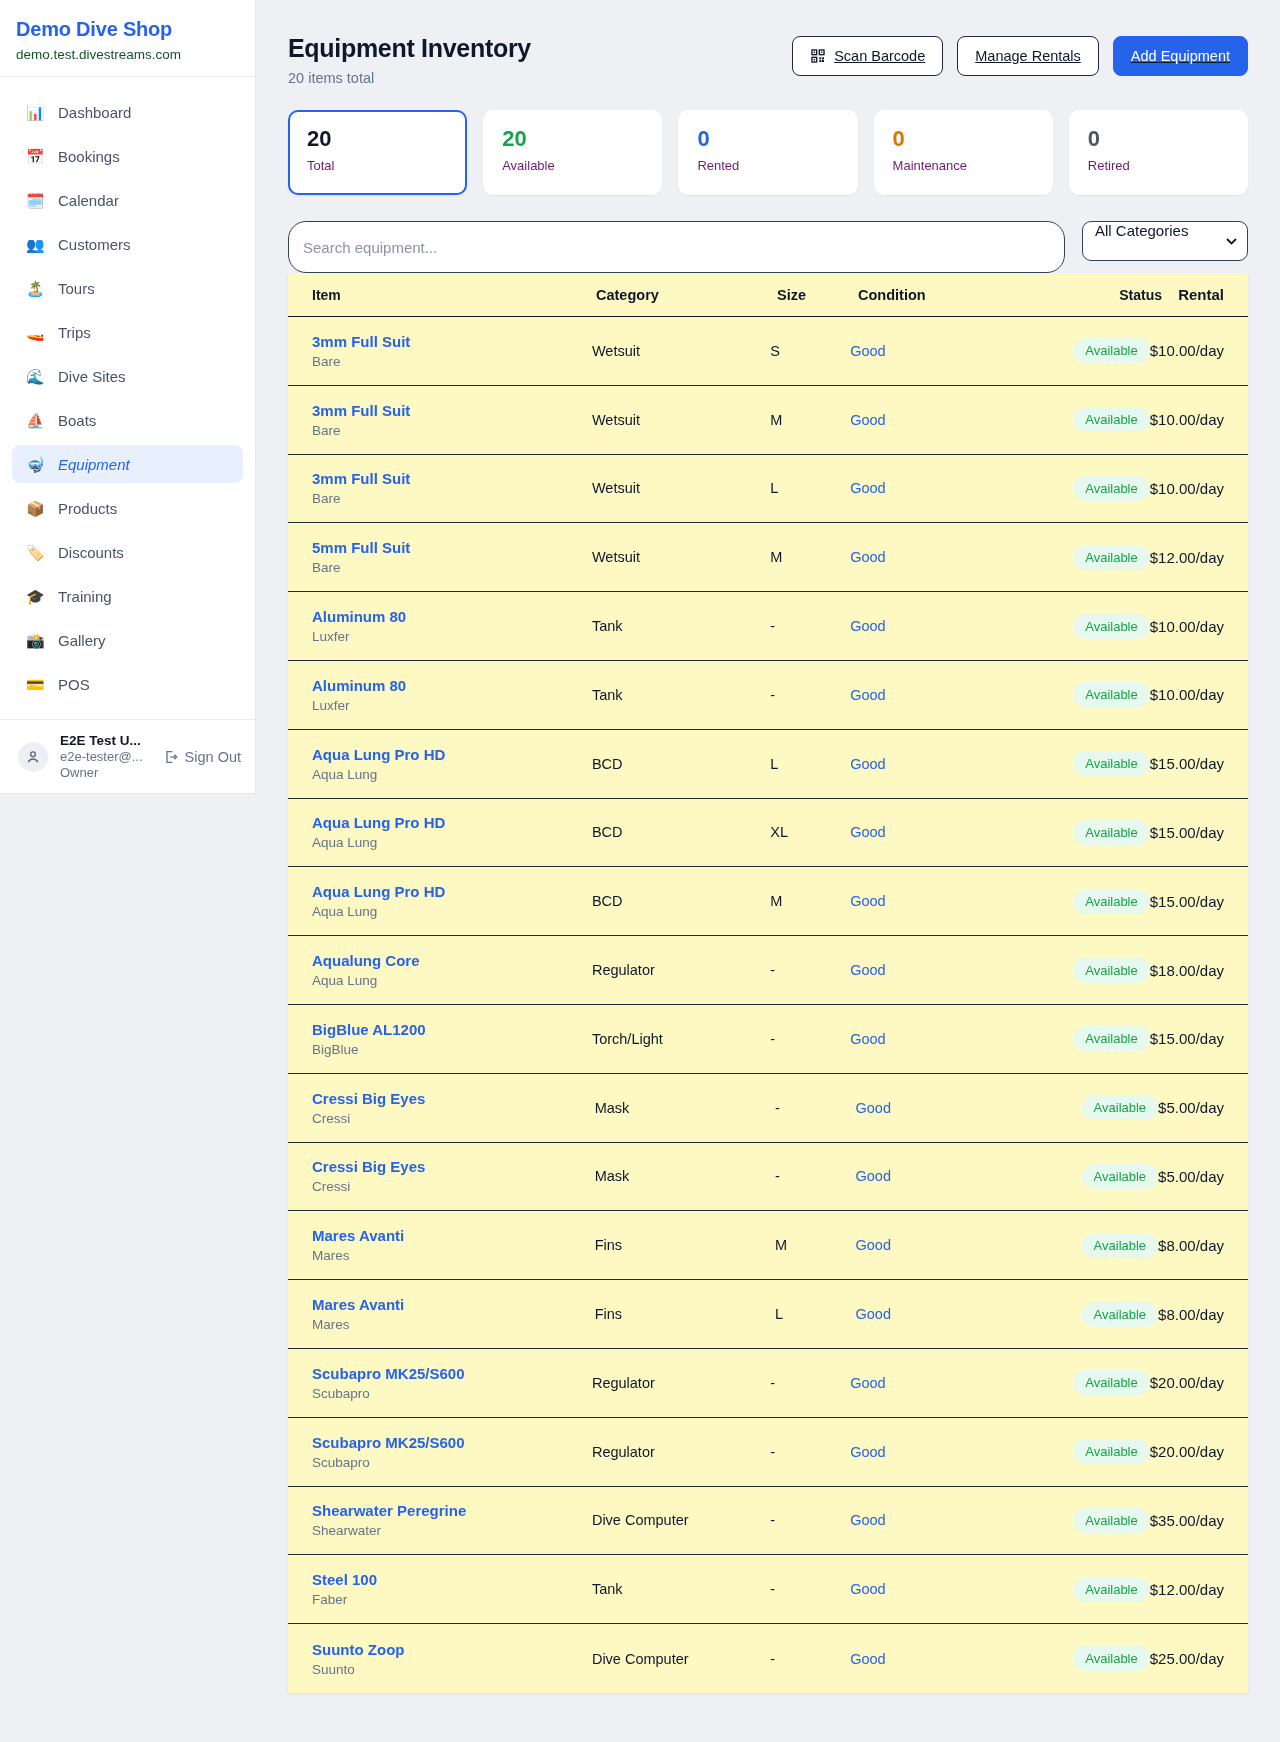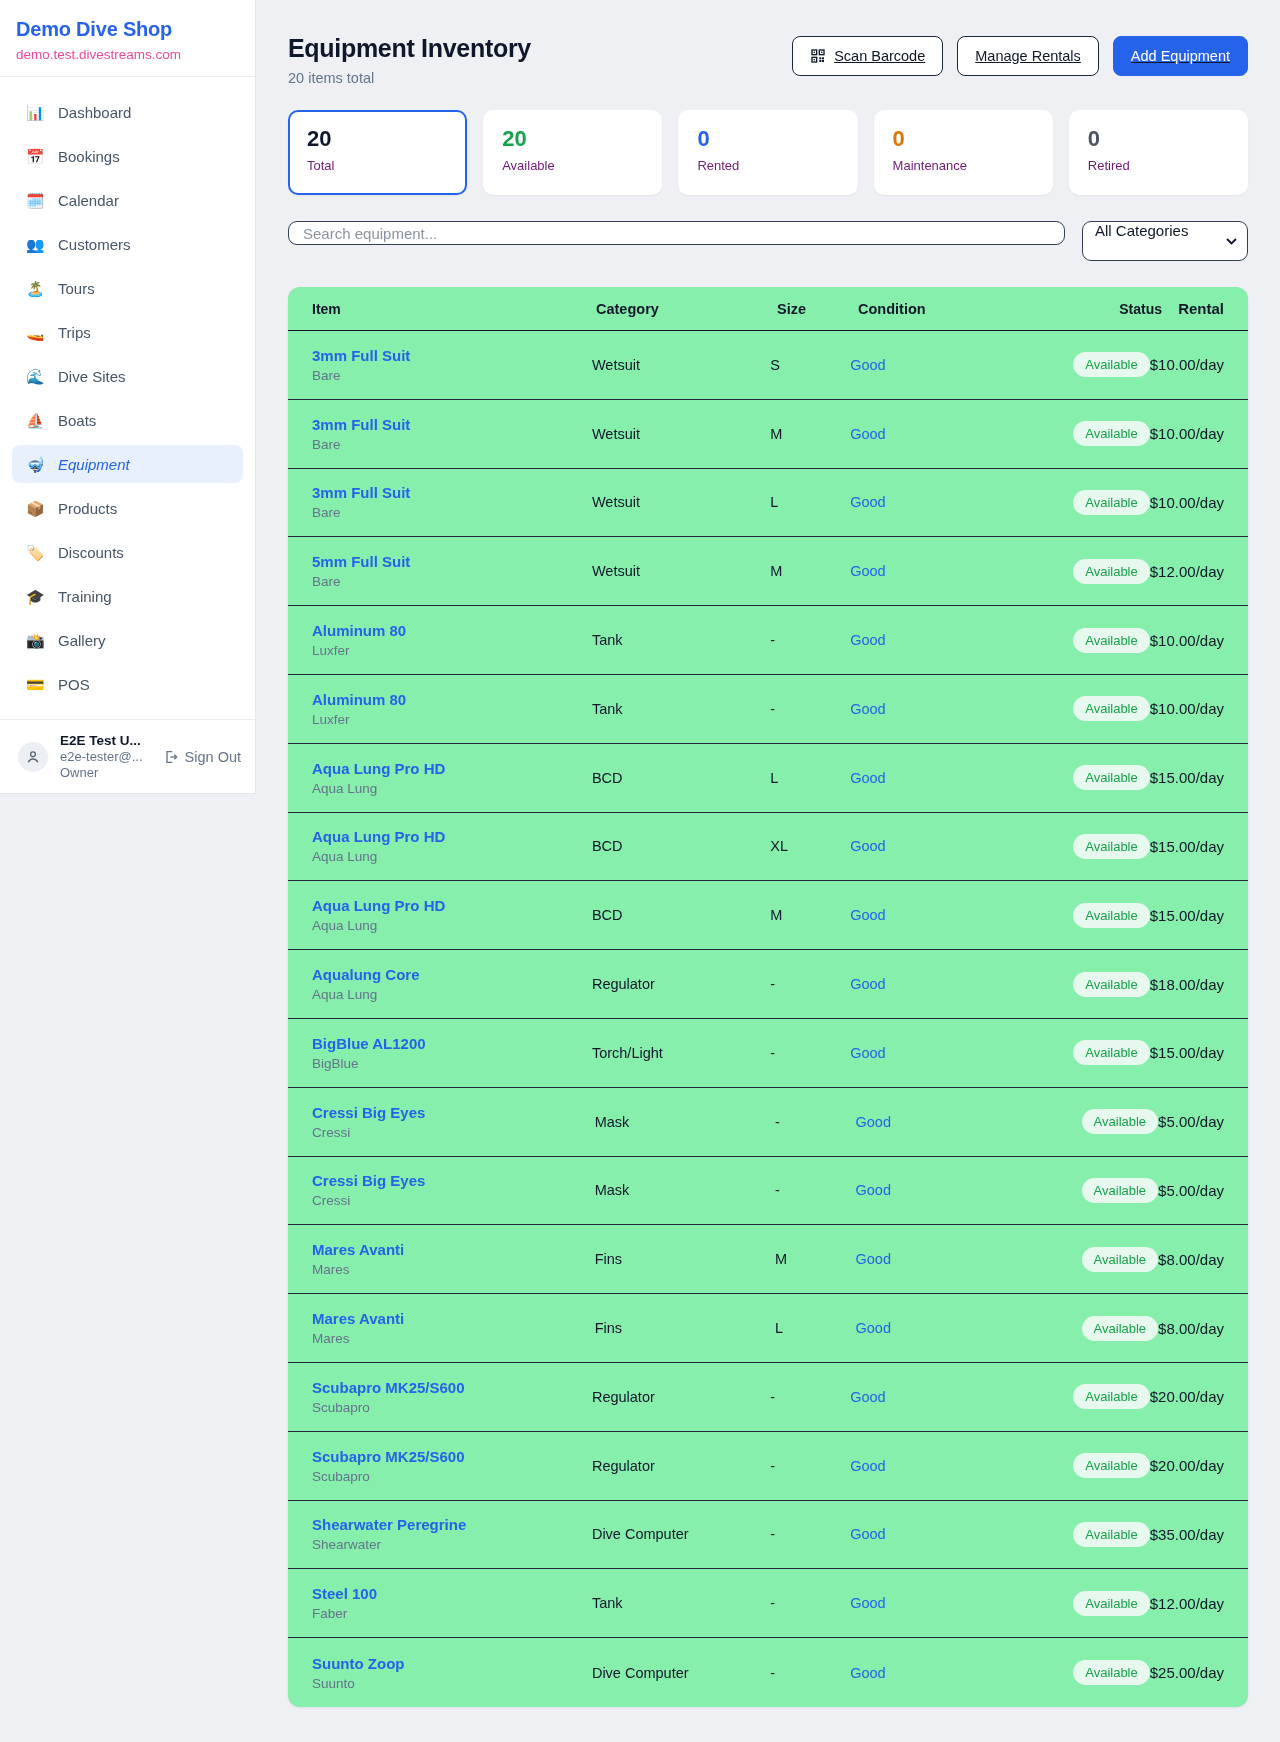--- a/index.html
+++ b/index.html
@@ -5,21 +5,21 @@
   * { margin:0; padding:0; box-sizing:border-box; }
   html,body { width:1280px; }
   body { font-family:"Liberation Sans", sans-serif; background:#eef0f4; color:#0f172a; }
   .page { position:relative; width:1280px; height:1742px; overflow:hidden; }
 
   
   .sidebar { position:absolute; left:0; top:0; width:256px; background:#fff;
              border-right:1px solid #e2e8f0; border-bottom:1px solid #e2e8f0; }
   .brand { padding:18px 16px 14px 16px; border-bottom:1px solid #e9edf2; }
   .brand-name { color:#2563eb; font-size:20px; font-weight:700; letter-spacing:-0.2px; }
-  .brand-domain { color:#ec4899; font-size:13.5px; margin-top:6px; }
+  .brand-domain { color:#14532d; font-size:13.5px; margin-top:6px; }
   .nav { padding:16px 12px 10px 12px; }
   .nav-item { display:flex; align-items:center; height:38px; margin-bottom:6px;
               padding-left:14px; border-radius:8px; cursor:pointer; }
   .nav-item .nav-icon { width:24px; font-size:15px; line-height:1; }
   .nav-item .nav-label { font-size:15px; color:#475569; margin-left:8px; }
   .nav-item.active { background:#e8f0fe; }
   .nav-item.active .nav-label { color:#2563eb;font-style:italic; }
   .user-box { border-top:1px solid #e9edf2; padding:13px 14px 13px 18px;
               display:flex; align-items:center; }
   .avatar { width:30px; height:30px; border-radius:50%; background:#eceff3;
@@ -46,31 +46,31 @@
   .stat-card { background:#fff; border-radius:10px; height:85px; padding:15px 18px;
                border:1px solid rgba(0,0,0,0); box-shadow:0 1px 2px rgba(15,23,42,.06);
                cursor:pointer; }
   .stat-card.active { border:2px solid #2563eb; padding:14px 17px; }
   .stat-value { font-size:22px; font-weight:700; }
   .stat-label { font-size:13px; color:#701a75; margin-top:6px; }
 
   
   .filters { display:flex; gap:17px; margin-top:26px; }
   .search-wrap { flex:1; }
-  .search-input { width:100%; height:24px; border:1.5px solid #334155; border-radius:9px;
+  .search-input { width:100%; height:52px; border:1.5px solid #334155; border-radius:18px;
                   padding:0 14px; font-size:15px; font-family:inherit; color:#0f172a;
                   background:#fff; outline:none; }
   .search-input::placeholder { color:#8a94a3; }
   .select { position:relative; width:166px; height:40px; border:1.5px solid #334155;
             border-radius:9px; background:#fff; display:flex; align-items:flex-start;
             padding:0 30px 0 12px; font-size:15px; color:#0f172a; cursor:pointer; }
   .select svg { position:absolute; right:10px; top:16px; }
 
   
-  .table-card { margin-top:26px; background:#86efac; border-radius:12px;
+  .table-card { background:#fef9c3; border-radius:0;
                 box-shadow:0 1px 3px rgba(15,23,42,.07); margin-bottom:34px; }
   .t-head { display:flex; align-items:center; height:44px; padding:0 24px;
             border-bottom:1.5px solid #111827; font-size:14px; font-weight:700; }
   .t-row { display:flex; align-items:center; height:68.8px; padding:0 24px;
            border-bottom:1px solid #1f2937; }
   .t-row:last-child { border-bottom:none; }
   .c-item { width:284px; }
   .c-cat  { width:181px; font-size:14.5px; }
   .c-size { width:81px;  font-size:14.5px; }
   .c-cond { width:134px; font-size:14.5px; }

